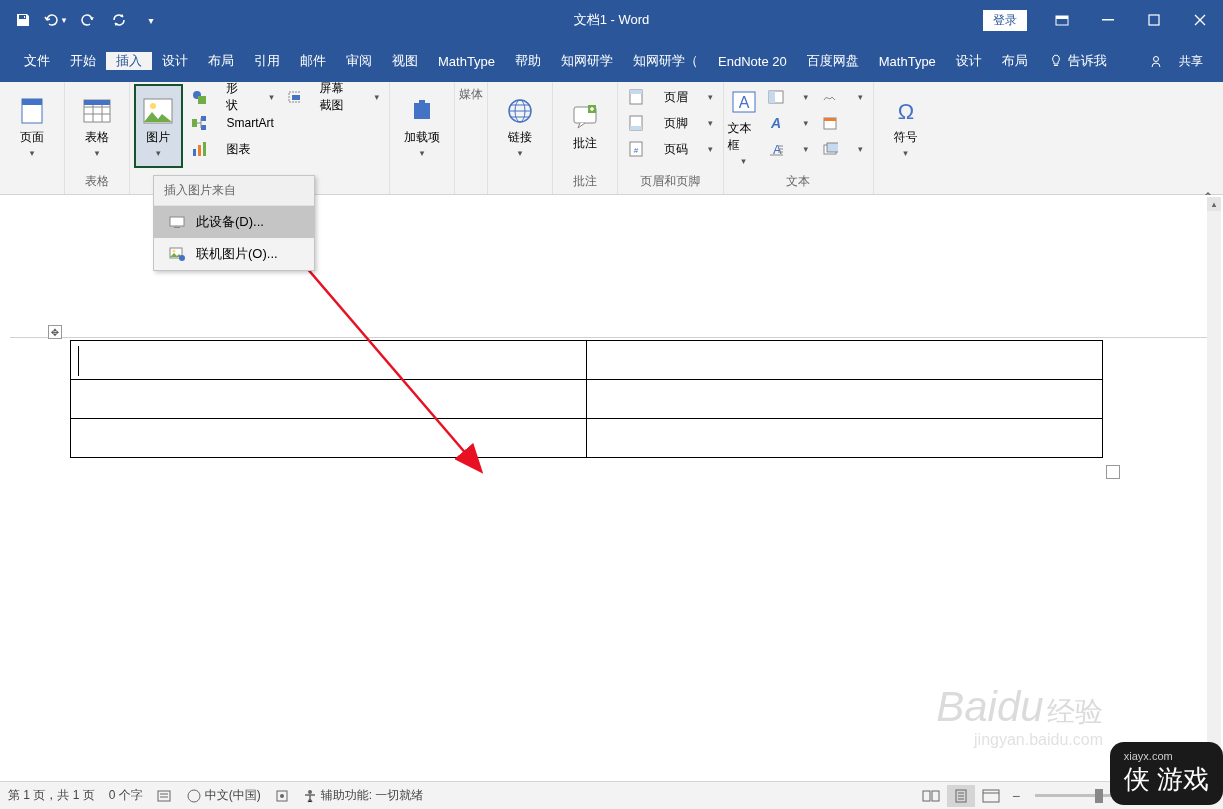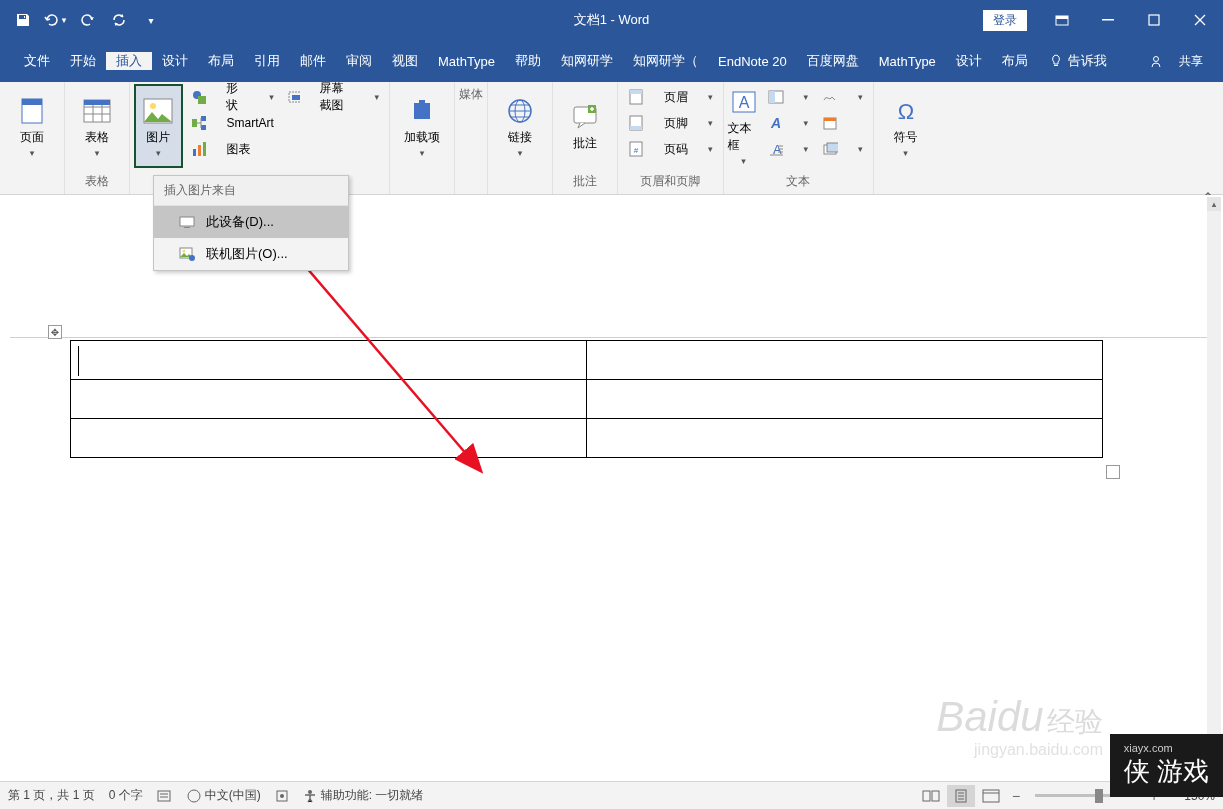--- a/index.html
+++ b/index.html
@@ -23,23 +23,23 @@
 .group { display: flex; flex-direction: column; border-right: 1px solid #e1e1e1; padding: 2px 4px 0; }
 .group-body { flex: 1; display: flex; align-items: flex-start; gap: 2px; }
 .group-label { text-align: center; font-size: 12px; color: #666; padding: 2px 0 4px; }
 .big-btn { display: flex; flex-direction: column; align-items: center; justify-content: center; width: 56px; height: 84px; cursor: pointer; font-size: 12px; gap: 2px; }
 .big-btn.active { background: #d5dee8; border: 2px solid #14532d; }
 .big-icon { width: 32px; height: 32px; display: flex; align-items: center; justify-content: center; }
 .small-btn { display: flex; align-items: center; gap: 20px; padding: 3px 6px; cursor: pointer; font-size: 12px; height: 26px; }
 .vstack { display: flex; flex-direction: column; }
 .caret-down { font-size: 9px; color: #555; }
 
-.dropdown-menu { position: absolute; top: 175px; left: 153px; width: 196px; background: #f3f3f3; border: 1px solid #c5c5c5; box-shadow: 2px 2px 4px rgba(0,0,0,.2); z-index: 100; }
+.dropdown-menu { position: absolute; top: 175px; left: 153px; width: 162px; background: #f3f3f3; border: 1px solid #c5c5c5; box-shadow: 2px 2px 4px rgba(0,0,0,.2); z-index: 100; }
 .dropdown-header { padding: 6px 10px; font-size: 12px; color: #666; background: #f0f0f0; border-bottom: 1px solid #e1e1e1; }
-.dropdown-item { padding: 7px 24px; display: flex; align-items: center; gap: 10px; cursor: pointer; font-size: 13px; }
+.dropdown-item { padding: 7px 14px; display: flex; align-items: center; gap: 10px; cursor: pointer; font-size: 13px; }
 .dropdown-item.highlight { background: #c5c5c5; }
 .menu-icon { width: 18px; height: 18px; display: flex; align-items: center; justify-content: center; }
 
 .document-area { position: absolute; top: 195px; left: 0; right: 0; bottom: 28px; background: #fff; overflow: hidden; }
 .page-canvas { position: relative; width: 100%; height: 100%; }
 .table-anchor { position: absolute; top: 130px; left: 48px; width: 14px; height: 14px; border: 1px solid #999; display: flex; align-items: center; justify-content: center; font-size: 10px; color: #555; background: #fff; }
 .doc-table { position: absolute; top: 145px; left: 70px; border-collapse: collapse; }
 .doc-table td { border: 1px solid #000; padding: 0; }
 .table-resize { position: absolute; width: 14px; height: 14px; border: 1px solid #999; background: #fff; }
 .cursor { position: absolute; width: 1px; height: 30px; background: #000; }
@@ -54,21 +54,21 @@
 .status-right { margin-left: auto; display: flex; align-items: center; gap: 2px; }
 .view-btn { width: 28px; height: 22px; display: flex; align-items: center; justify-content: center; cursor: pointer; color: #666; }
 .view-btn.active { background: #d5d5d5; }
 .zoom-slider { width: 100px; height: 3px; background: #c0c0c0; position: relative; margin: 0 8px; }
 .zoom-thumb { position: absolute; width: 8px; height: 14px; background: #888; top: -5px; }
 .zoom-btn { width: 18px; display: flex; justify-content: center; cursor: pointer; color: #666; font-size: 14px; }
 
 .watermark { position: absolute; bottom: 20px; right: 10px; opacity: 0.35; pointer-events: none; }
 .watermark-text { font-size: 42px; color: #999; font-style: italic; font-family: Arial; }
 .watermark-sub { font-size: 16px; color: #aaa; text-align: right; }
-.game-badge { position: absolute; bottom: 12px; right: 0; background: #1a1a1a; color: #fff; padding: 8px 14px; font-size: 14px; pointer-events: none; }
+.game-badge { position: absolute; bottom: 4px; right: 0; background: #1a1a1a; color: #fff; padding: 8px 14px; font-size: 14px; pointer-events: none; border-radius: 14px; }
 .game-badge .url { font-size: 11px; color: #ccc; }
 
 svg { display: block; }
 </style>
 </head>
 <body>
 
 <div class="titlebar">
   <div class="qat">
     <div class="qat-btn">
@@ -528,21 +528,21 @@
       </div>
     <div class="zoom-btn">−</div>
     <div class="zoom-slider">
         <div class="zoom-thumb" style="left:60%"></div>
       </div>
     <div class="zoom-btn">+</div>
     <div class="status-item" style="width:50px;justify-content:flex-end">150%</div>
   </div>
 </div>
 
-<div class="watermark" style="bottom:50px;right:120px">
+<div class="watermark" style="bottom:60px;right:120px">
   <span class="watermark-text">Baidu</span>
   <span style="font-size:28px;color:#999">经验</span>
   <div class="watermark-sub">jingyan.baidu.com</div>
 </div>
 <div class="game-badge">
   <div class="url">xiayx.com</div>
   <div style="font-size:26px">侠 游戏</div>
 </div>
 
 </body></html>

